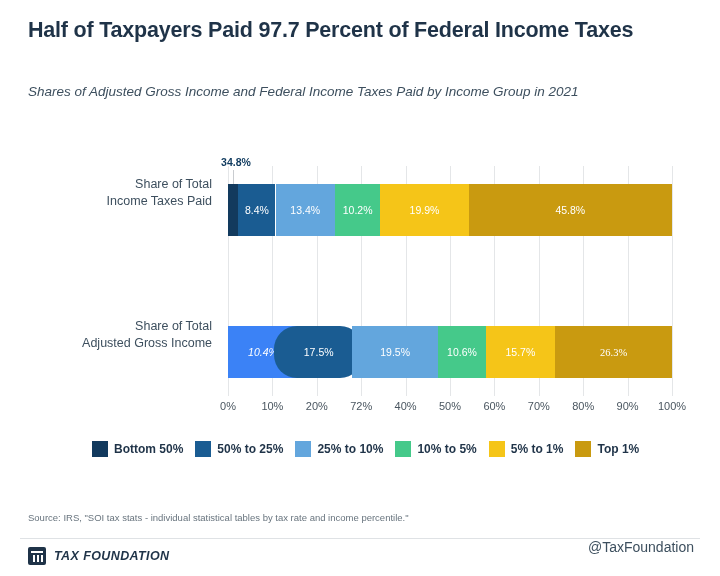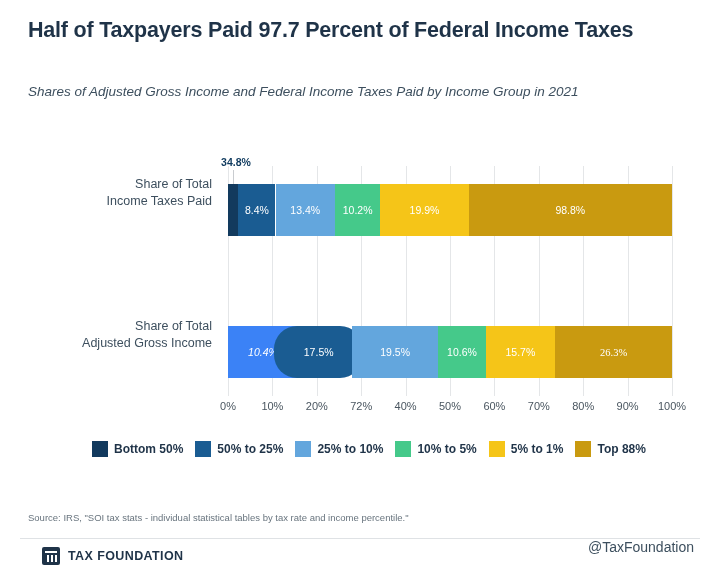--- a/index.html
+++ b/index.html
@@ -174,25 +174,26 @@
   }
   .footer {
     position: absolute;
     left: 0;
     top: 539px;
     width: 720px;
     height: 37px;
   }
   .brand {
     position: absolute;
-    left: 42px;
+    left: 28px;
     top: 8px;
     display: flex;
     align-items: center;
     gap: 8px;
+    font-style: italic;
   }
   .brand-mark {
     width: 18px;
     height: 18px;
     background: #1f3348;
     border-radius: 2px;
     position: relative;
   }
   .brand-mark::before {
     content: "";
@@ -273,21 +274,21 @@
           <div class="bar" style="left: 47.508px; width: 59.496px; background: rgb(99, 166, 221);">
             <span class="seg-label">13.4%</span>
           </div>
           <div class="bar" style="left: 107.004px; width: 45.288px; background: rgb(69, 201, 138);">
             <span class="seg-label">10.2%</span>
           </div>
           <div class="bar" style="left: 152.292px; width: 88.356px; background: rgb(245, 197, 24);">
             <span class="seg-label">19.9%</span>
           </div>
           <div class="bar" style="left: 240.648px; width: 203.352px; background: rgb(201, 154, 16);">
-            <span class="seg-label">98.8%</span>
+            <span class="seg-label">45.8%</span>
           </div>
         </div>
       <div class="bar-row bottom" id="bar-row-1">
           <div class="bar" style="left: 0px; width: 70px; background: #3b82f6; font-style: italic;">
             <span class="seg-label">10.4%</span>
           </div>
           <div class="bar" style="left: 46.176px; width: 89px; background: rgb(26, 92, 146); border-radius: 23px;">
             <span class="seg-label">17.5%</span>
           </div>
           <div class="bar" style="left: 123.876px; width: 86.58px; background: rgb(99, 166, 221);">
@@ -336,21 +337,21 @@
       <div class="legend-item">
         <span class="swatch" style="background: rgb(69, 201, 138);"></span>
         <span class="legend-text">10% to 5%</span>
       </div>
       <div class="legend-item">
         <span class="swatch" style="background: rgb(245, 197, 24);"></span>
         <span class="legend-text">5% to 1%</span>
       </div>
       <div class="legend-item">
         <span class="swatch" style="background: rgb(201, 154, 16);"></span>
-        <span class="legend-text">Top 88%</span>
+        <span class="legend-text">Top 1%</span>
       </div>
     </div>
 
   <div class="source">Source: IRS, "SOI tax stats - individual statistical tables by tax rate and income percentile."</div>
 
   <div class="footer-rule"></div>
   <div class="footer">
     <div class="brand">
       <span class="brand-mark"></span>
       <span class="brand-text">TAX FOUNDATION</span>

